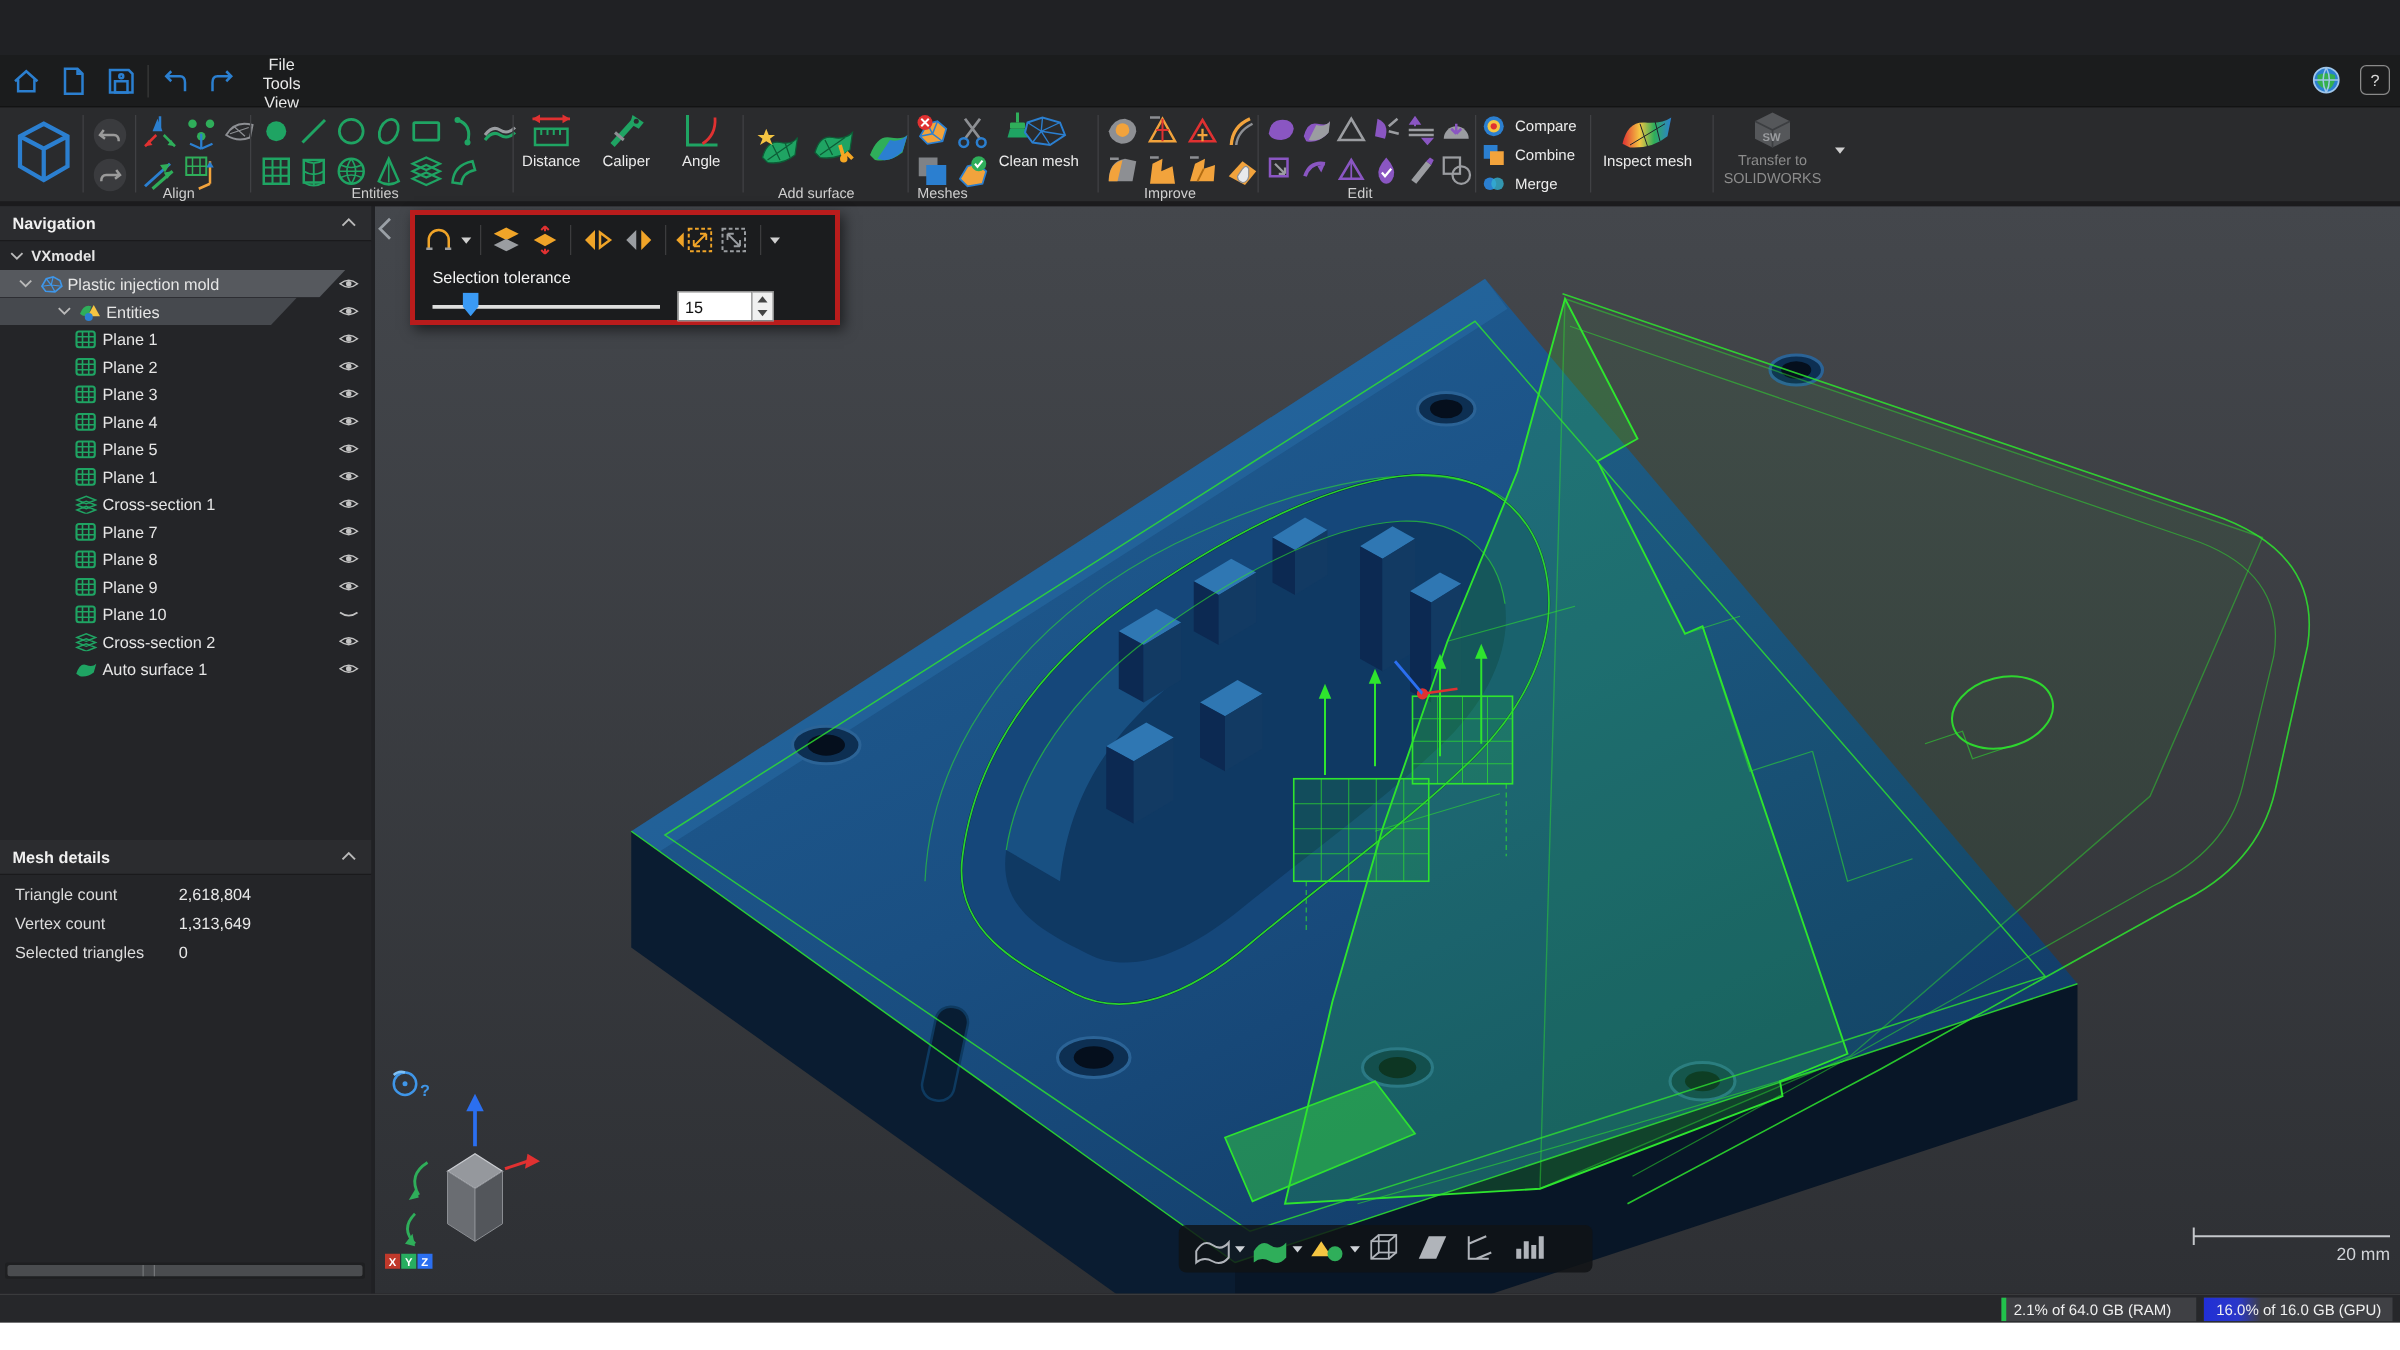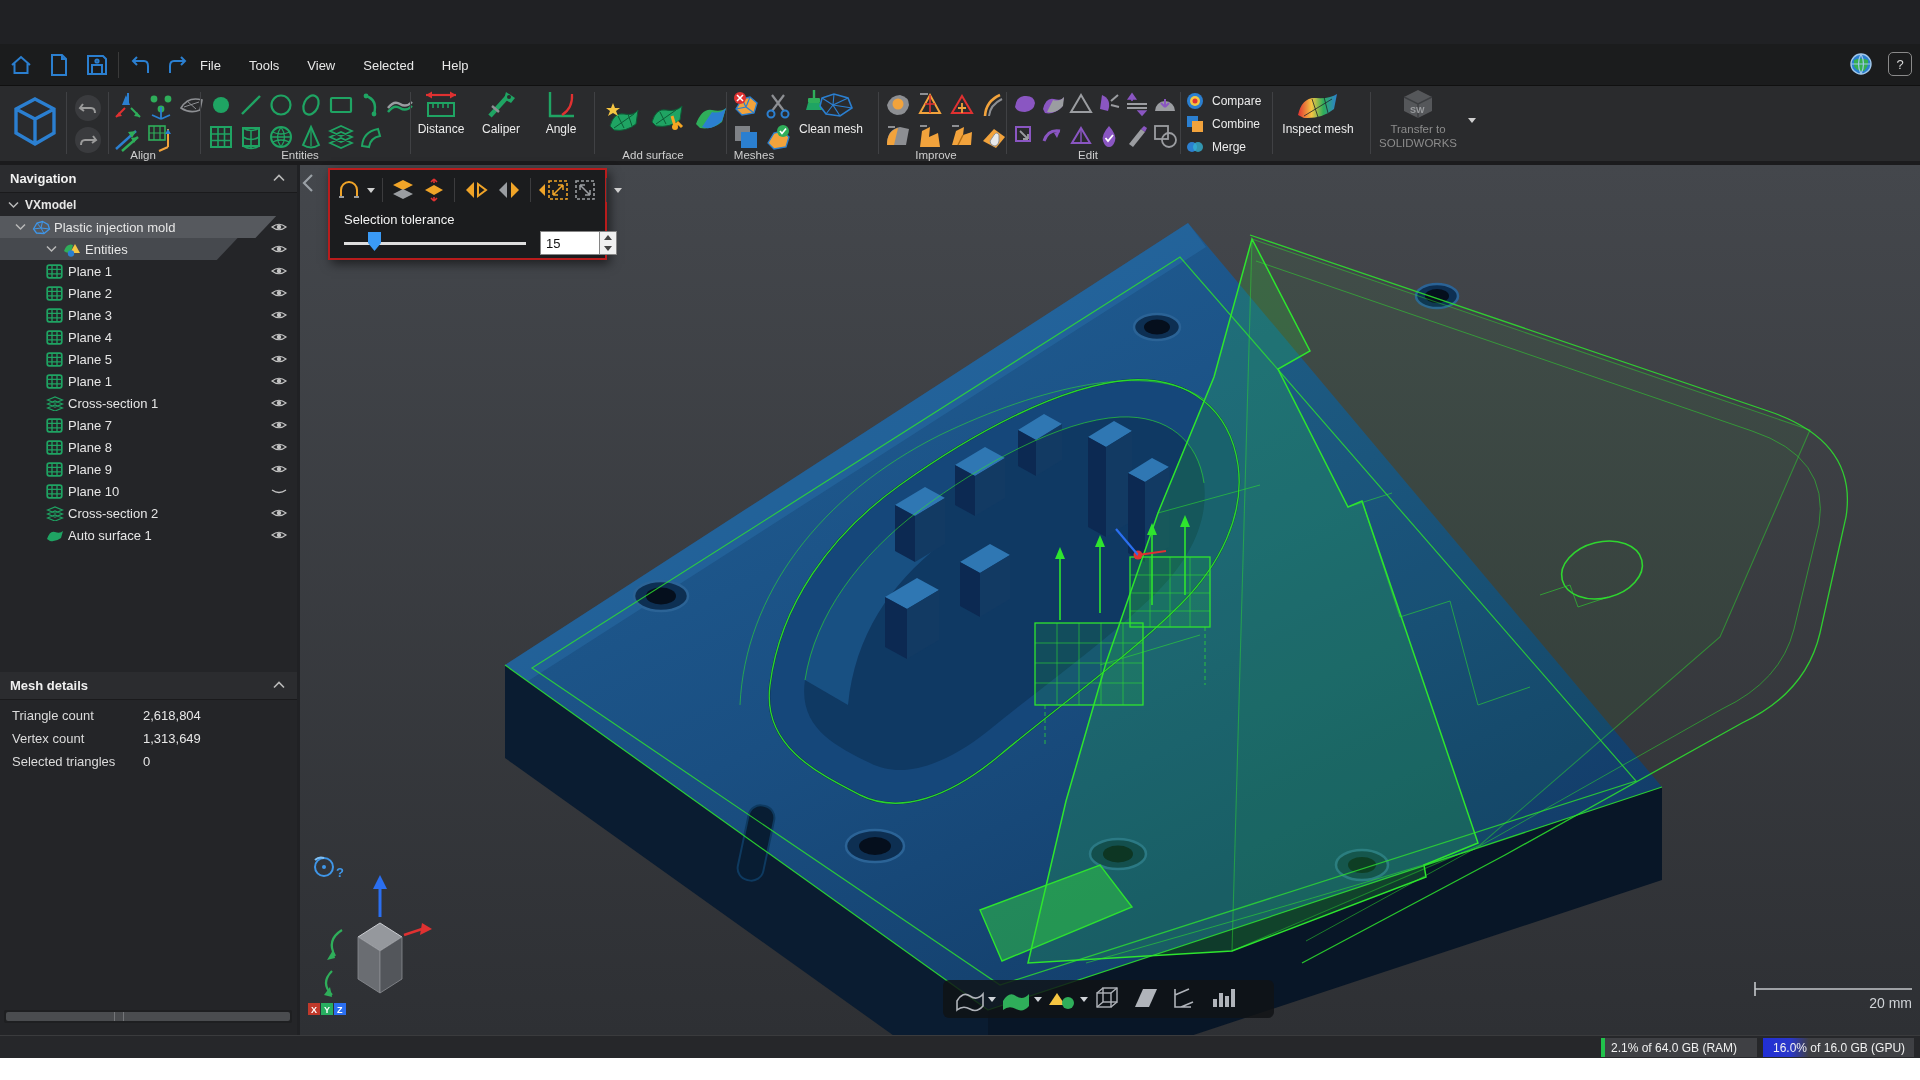--- a/index.html
+++ b/index.html
@@ -14,21 +14,21 @@
              border-radius:4px; color:#1a1a1a; font-size:9px; font-weight:bold;
              display:flex; align-items:center; justify-content:center; }
   .win-title { position:absolute; left:60px; top:18px; font-size:13px; color:#e4e4e4; white-space:nowrap; }
   .win-btn { position:absolute; top:0; width:46px; height:40px; display:flex; align-items:center; justify-content:center; }
   .win-btn svg { stroke:#d8d8d8; stroke-width:1.4; fill:none; }
 
   
   .menubar { position:absolute; left:0; top:44px; width:1920px; height:42px; background:#1b1c1d; border-bottom:1px solid #101010;}
   .mb-icon { position:absolute; top:6px; width:30px; height:30px; display:flex; align-items:center; justify-content:center; }
   .mb-sep  { position:absolute; top:8px; width:1px; height:26px; background:#3a3a3a; }
-  .menu-items { position:absolute; left:186px; top:0; height:42px; display:flex; align-items:flex-start; gap:0; }
+  .menu-items { position:absolute; left:186px; top:0; height:42px; display:flex; align-items:center; gap:0;flex-direction:column; }
   .menu-items .mi { color:#e8e8e8; font-size:13px; padding:0 14px; height:42px; display:flex; align-items:center; }
   .mb-right { position:absolute; right:8px; top:7px; display:flex; gap:14px; align-items:center; }
   .help-box { width:24px; height:24px; border:1px solid #8a8a8a; border-radius:5px; color:#d8d8d8;
               font-size:13px; display:flex; align-items:center; justify-content:center; }
 
   
   .ribbon { position:absolute; left:0; top:86px; width:1920px; height:79px; background:#2a2b2d; border-bottom:4px solid #1b1b1d; }
   .rb-sep { position:absolute; top:6px; width:1px; height:62px; background:#404144; }
   .rb-label { position:absolute; top:63px; font-size:11.5px; color:#cfcfcf; transform:translateX(-50%); white-space:nowrap; }
   .rb-btnlabel { position:absolute; top:36px; font-size:12px; color:#ececec; transform:translateX(-50%); white-space:nowrap; }
@@ -47,21 +47,21 @@
 
   .tree { position:absolute; left:0; top:29px; width:297px; }
   .tree-row { position:relative; height:22px; display:flex; align-items:center; font-size:13px; color:#e6e6e6; }
   .tree-row::before { content:""; position:absolute; inset:0; display:none; }
   .tree-row[data-selected="primary"]::before   { display:block; background:#56595e; clip-path:polygon(0 0,93% 0,86% 100%,0 100%); }
   .tree-row[data-selected="secondary"]::before { display:block; background:#46494e; clip-path:polygon(0 0,80% 0,73% 100%,0 100%); }
   .tree-row > * { position:relative; }
   .tree-row[data-level="0"] { padding-left:8px;  font-size:12px; font-weight:bold; }
   .tree-row[data-level="1"] { padding-left:15px; }
   .tree-row[data-level="2"] { padding-left:46px; }
-  .tree-row[data-level="3"] { padding-left:46px; }
+  .tree-row[data-level="3"] { padding-left:60px; }
   .tw { width:17px; display:flex; align-items:center; }
   .ti-box { width:22px; display:flex; align-items:center; }
   .ti-box svg { display:none; }
   .tree-row[data-type="mesh"]          svg.ti-mesh,
   .tree-row[data-type="entities"]      svg.ti-entities,
   .tree-row[data-type="plane"]         svg.ti-plane,
   .tree-row[data-type="cross-section"] svg.ti-cross,
   .tree-row[data-type="surface"]       svg.ti-surface { display:block; }
   .eye { position:absolute; right:9px; top:4px; width:18px; height:14px; }
   .eye svg { display:none; }
@@ -73,22 +73,22 @@
   .d-row .dl { width:143px; padding-left:12px; }
   .d-row .dv { color:#e8e8e8; }
   .h-scroll { position:absolute; left:4px; top:845px; width:288px; height:13px; background:#1e1f21; border-radius:2px; }
   .h-thumb  { position:absolute; left:2px; top:2px; width:284px; height:9px; background:#4a4c4f; border-radius:2px; }
   .h-grip   { position:absolute; left:110px; top:2px; width:10px; height:9px; border-left:1px solid #737578; border-right:1px solid #737578; }
 
   
   .viewport { position:absolute; left:300px; top:165px; width:1620px; height:870px; }
 
   
-  .popup { position:absolute; left:328px; top:168px; width:279px; height:92px; background:#1b1c1e;
-           border:2px solid #b91c1c; box-shadow:3px 4px 10px rgba(0,0,0,.55); z-index:9; }
+  .popup { position:absolute; left:328px; top:168px; width:344px; height:92px; background:#1b1c1e;
+           border:4px solid #b91c1c; box-shadow:3px 4px 10px rgba(0,0,0,.55); z-index:9; }
   .pop-icons { position:absolute; left:6px; top:5px; height:30px; display:flex; align-items:center; gap:5px; }
   .pop-sep { width:1px; height:24px; background:#3c3c3e; margin:0 2px; }
   .pop-label { position:absolute; left:14px; top:42px; font-size:13px; color:#f2f2f2; }
   .slider-track { position:absolute; left:14px; top:72px; width:182px; height:3px; background:#dedede; }
   .slider-handle { position:absolute; left:38px; top:62px; width:13px; height:19px; background:#3a9af5;
                    clip-path:polygon(0 0,100% 0,100% 58%,50% 100%,0 58%); }
   .tol-wrap { position:absolute; left:210px; top:61px; width:78px; height:24px; display:flex; }
   .tol-input { width:60px; height:24px; background:#fff; border:1px solid #858585; font-size:13px;
                padding-left:5px; color:#111; font-family:"Liberation Sans",sans-serif; }
   .spin { width:17px; height:24px; background:#f0f0f0; border:1px solid #858585; border-left:none;

